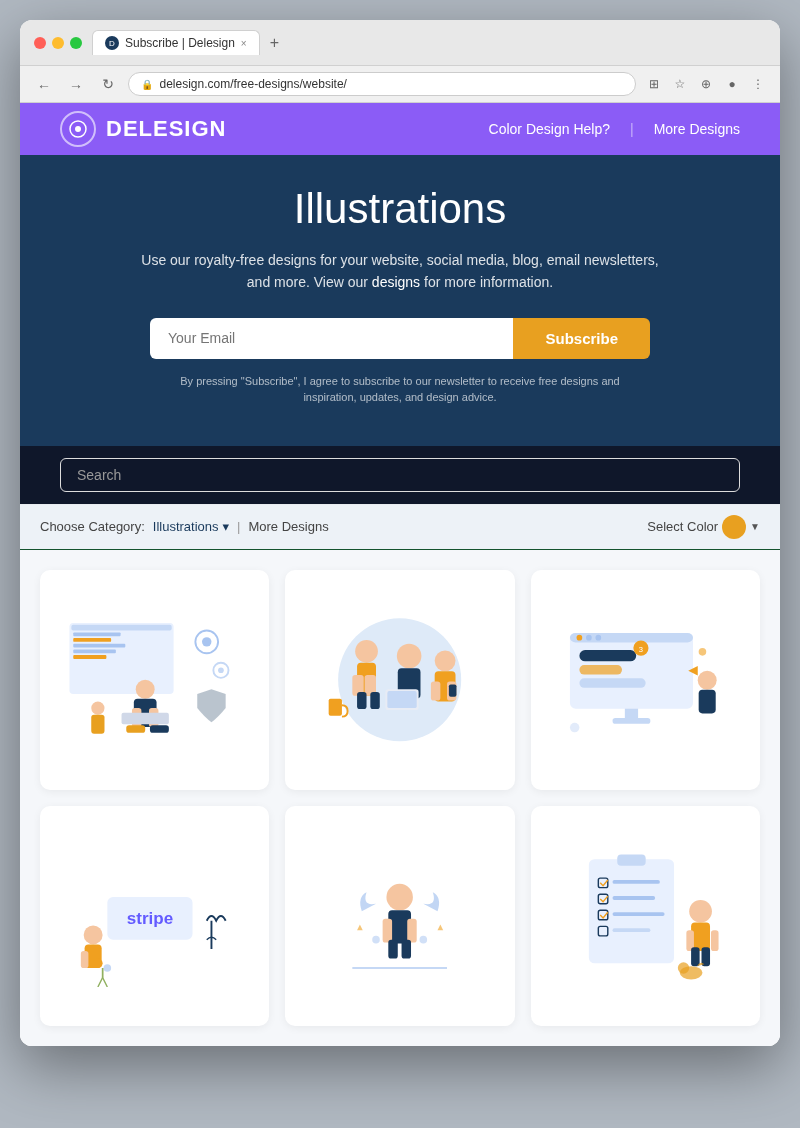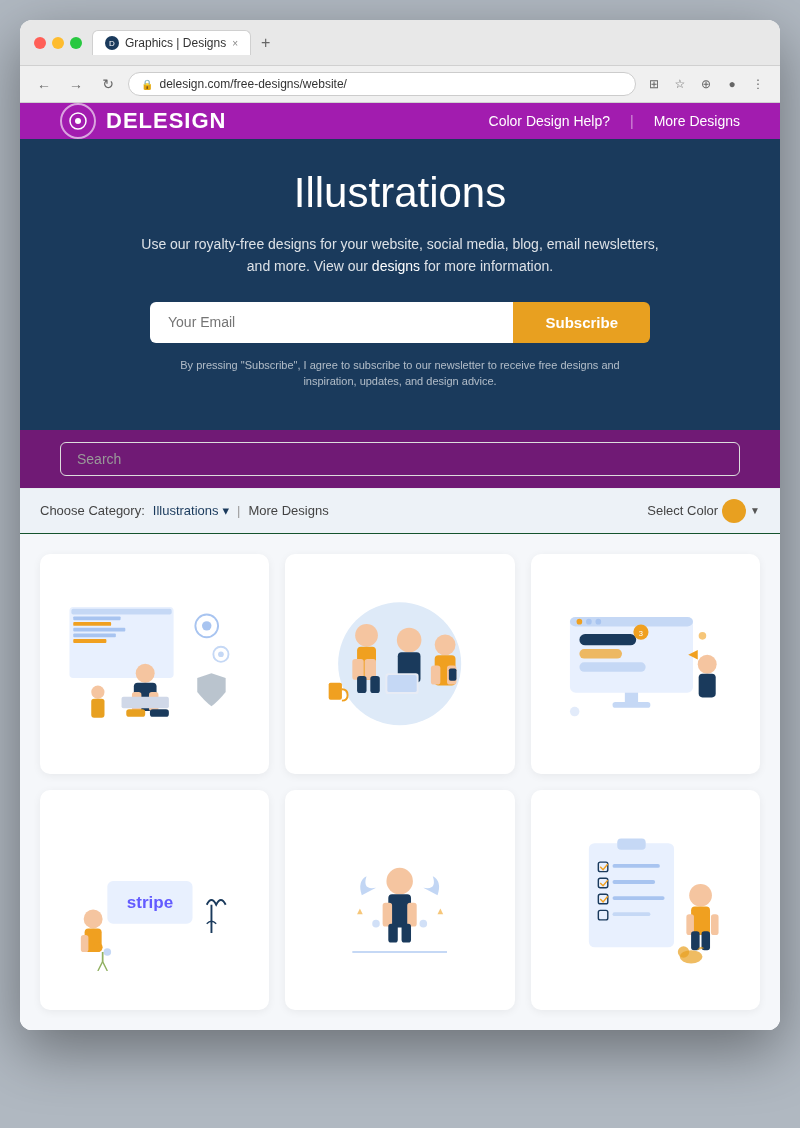--- a/index.html
+++ b/index.html
@@ -126,22 +126,22 @@
       font-size: 12px;
       cursor: pointer;
     }
     
     .page-content {
       background: #fff;
       overflow: hidden;
     }
     
     .site-header {
-      background: #a21caf;
-      padding: 0 40px;
+      background: #8b5cf6;
+      padding: 8px 40px;
       display: flex;
       align-items: center;
       justify-content: space-between;
     }
     .logo {
       display: flex;
       align-items: center;
       gap: 10px;
       color: white;
       font-size: 22px;
@@ -219,21 +219,21 @@
       margin: 0 auto;
       line-height: 1.5;
     }
     
     .content-area {
       background: #f5f7fa;
       padding: 0;
     }
     
     .search-section {
-      background: #701a75;
+      background: #0f172a;
       padding: 12px 40px;
       border-bottom: 1px solid #e8ecf0;
     }
     .search-input-wrapper {
       border: 1px solid #ddd;
       border-radius: 6px;
       padding: 8px 16px;
       font-size: 14px;
       color: #999;
       width: 100%;
@@ -322,21 +322,21 @@
 
   <div class="browser-titlebar">
     <div class="traffic-lights">
       <div class="traffic-light tl-red"></div>
       <div class="traffic-light tl-yellow"></div>
       <div class="traffic-light tl-green"></div>
     </div>
     <div class="tab-bar">
       <div class="browser-tab">
         <div class="tab-icon">D</div>
-        <span>Graphics | Designs</span>
+        <span>Subscribe | Delesign</span>
         <span class="tab-close">×</span>
       </div>
       <span class="tab-new">+</span>
     </div>
   </div>
 
   <div class="browser-toolbar">
     <div class="nav-btn">←</div>
     <div class="nav-btn">→</div>
     <div class="nav-btn">↻</div>

